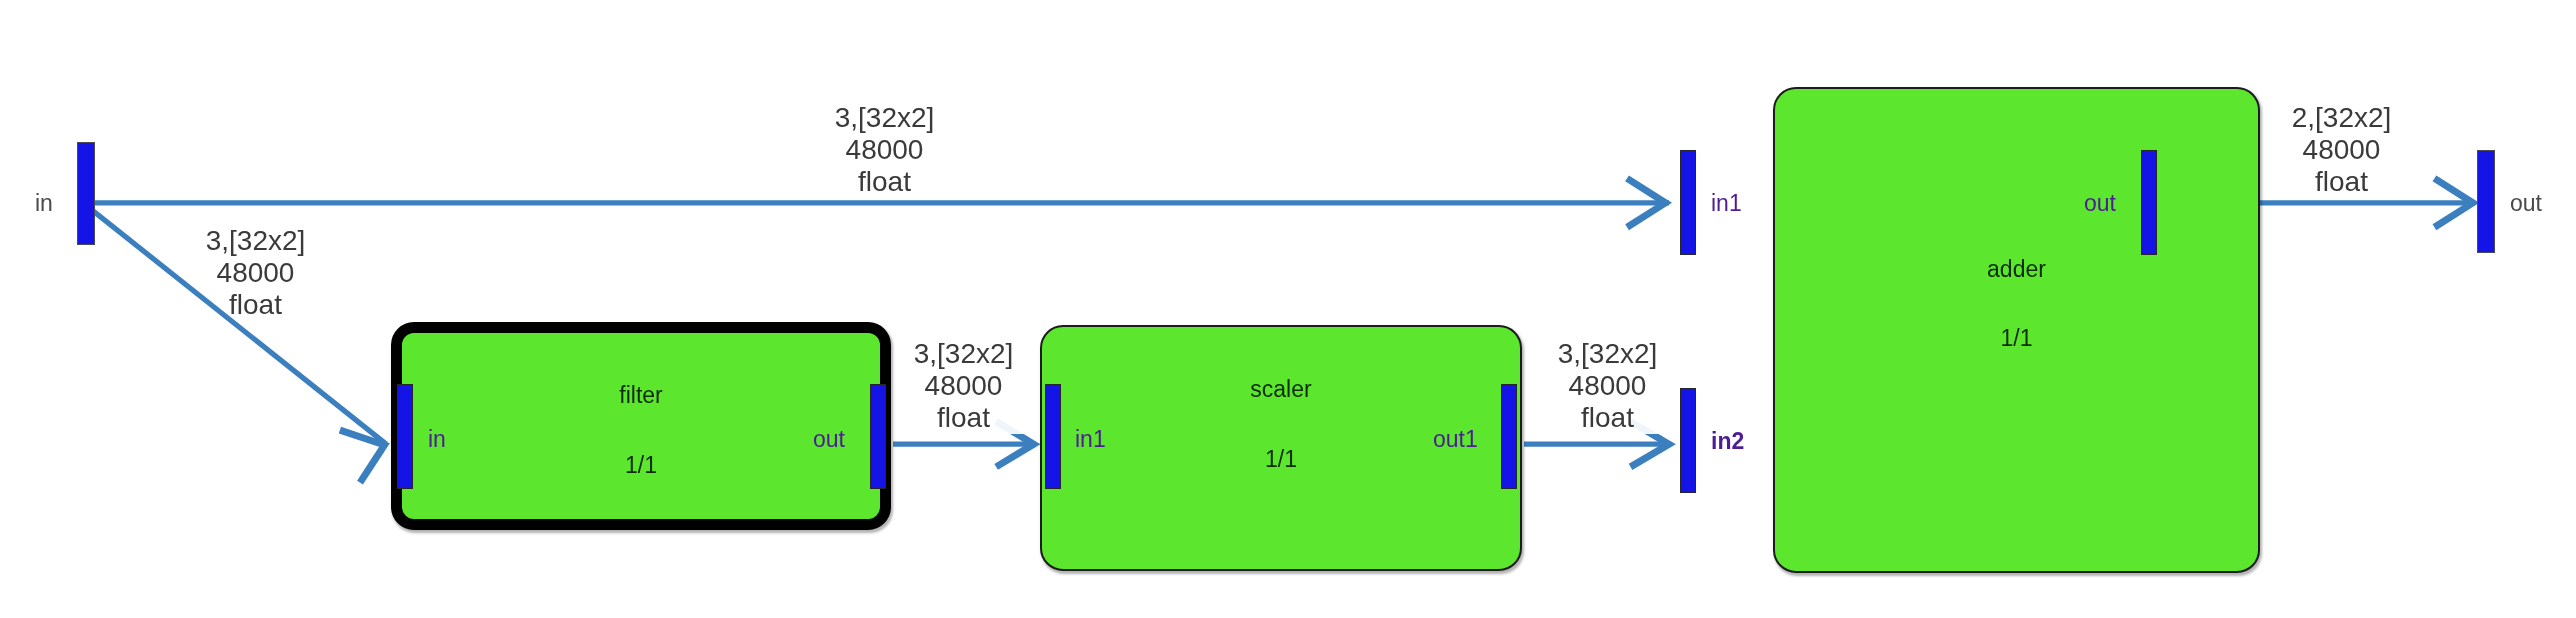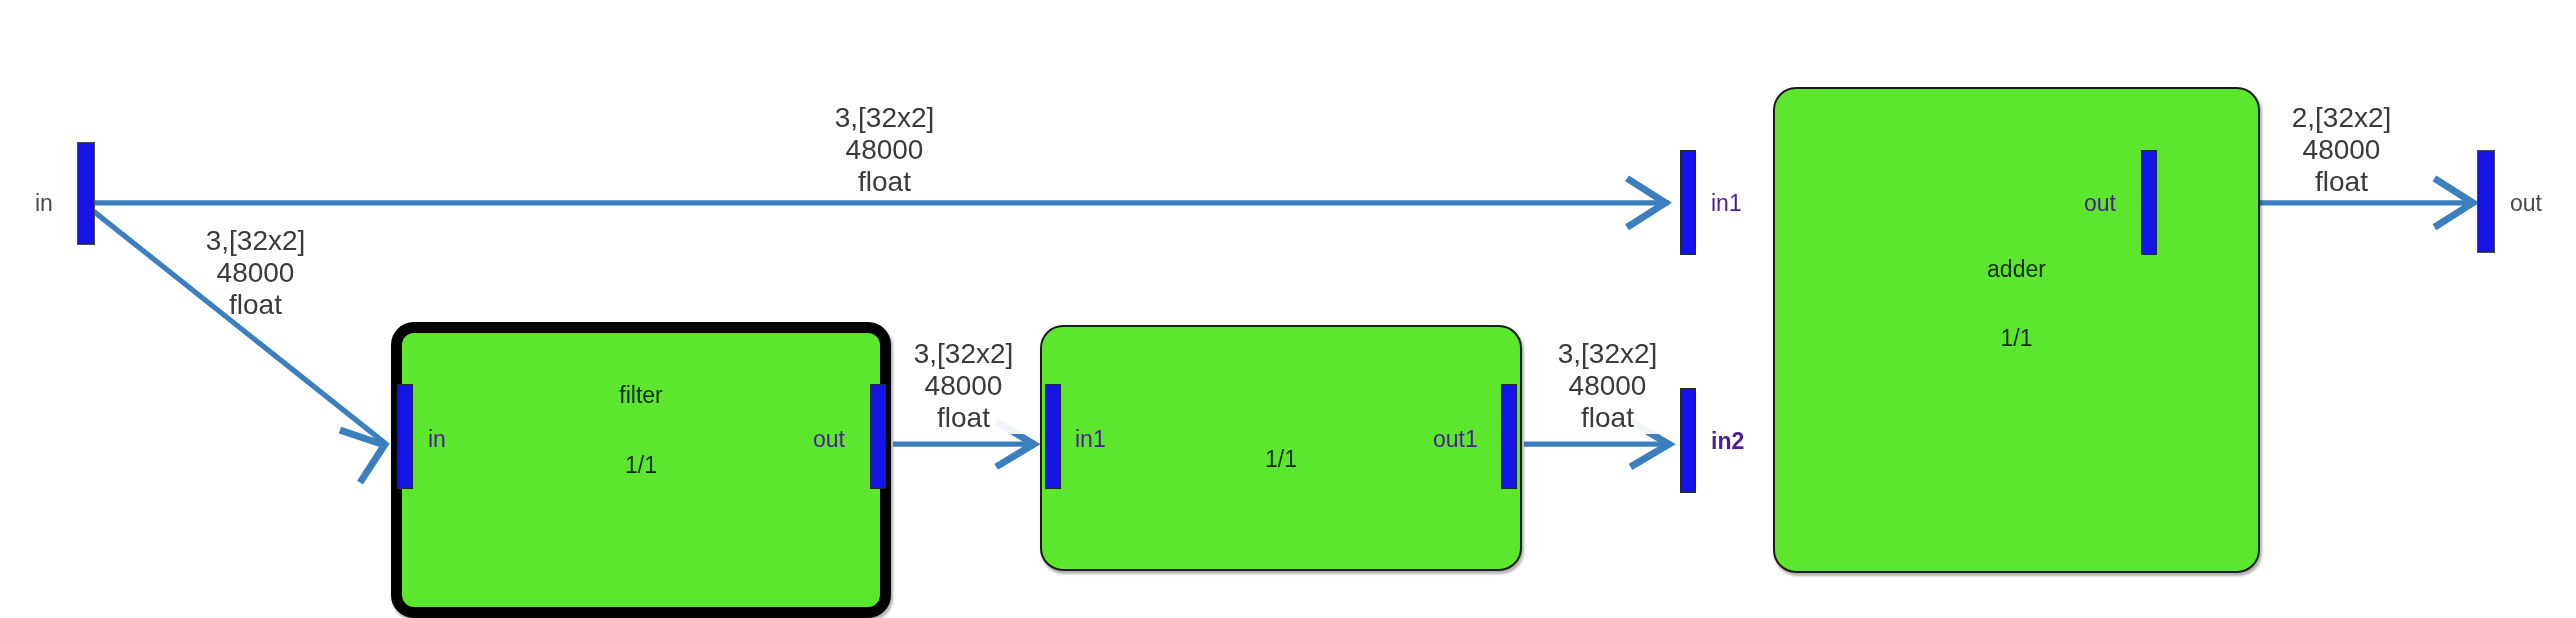--- a/index.html
+++ b/index.html
@@ -132,33 +132,34 @@
       <path d="M 2786 204 L 2830 232 L 2786 260" stroke-width="8" stroke-linejoin="miter"></path>
     </g>
   </svg>
 
   <div class="terminal" style="left:77px; top:142px; height:103px;"></div>
   <div class="terminal-label" style="left:35px; top:190px;">in</div>
 
   <div class="terminal" style="left:2477px; top:150px; height:103px;"></div>
   <div class="terminal-label" style="left:2510px; top:190px;">out</div>
 
-  <div class="node thick" style="left:391px; top:322px; width:500px; height:296px;">
+  <div class="node thick" style="left:391px; top:322px; width:500px; height:208px;">
     <div class="node-body">
       <div class="node-title" style="top:45px;">filter</div>
       <div class="node-title" style="top:115px;">1/1</div>
     </div>
   </div>
   <div class="port" style="left:397px; top:384px; height:105px;"></div>
   <div class="port-label" style="left:428px; top:426px;">in</div>
   <div class="port" style="left:870px; top:384px; height:105px;"></div>
   <div class="port-label" style="left:813px; top:426px;">out</div>
 
   <div class="node thin" style="left:1040px; top:325px; width:482px; height:246px;">
     <div class="node-body">
+      <div class="node-title" style="top:45px;">scaler</div>
       <div class="node-title" style="top:115px;">1/1</div>
     </div>
   </div>
   <div class="port" style="left:1045px; top:384px; height:105px;"></div>
   <div class="port-label" style="left:1075px; top:426px;">in1</div>
   <div class="port" style="left:1501px; top:384px; height:105px;"></div>
   <div class="port-label" style="left:1433px; top:426px;">out1</div>
 
   <div class="node thin" style="left:1773px; top:79px; width:487px; height:486px;margin-top:8px;">
     <div class="node-body">

